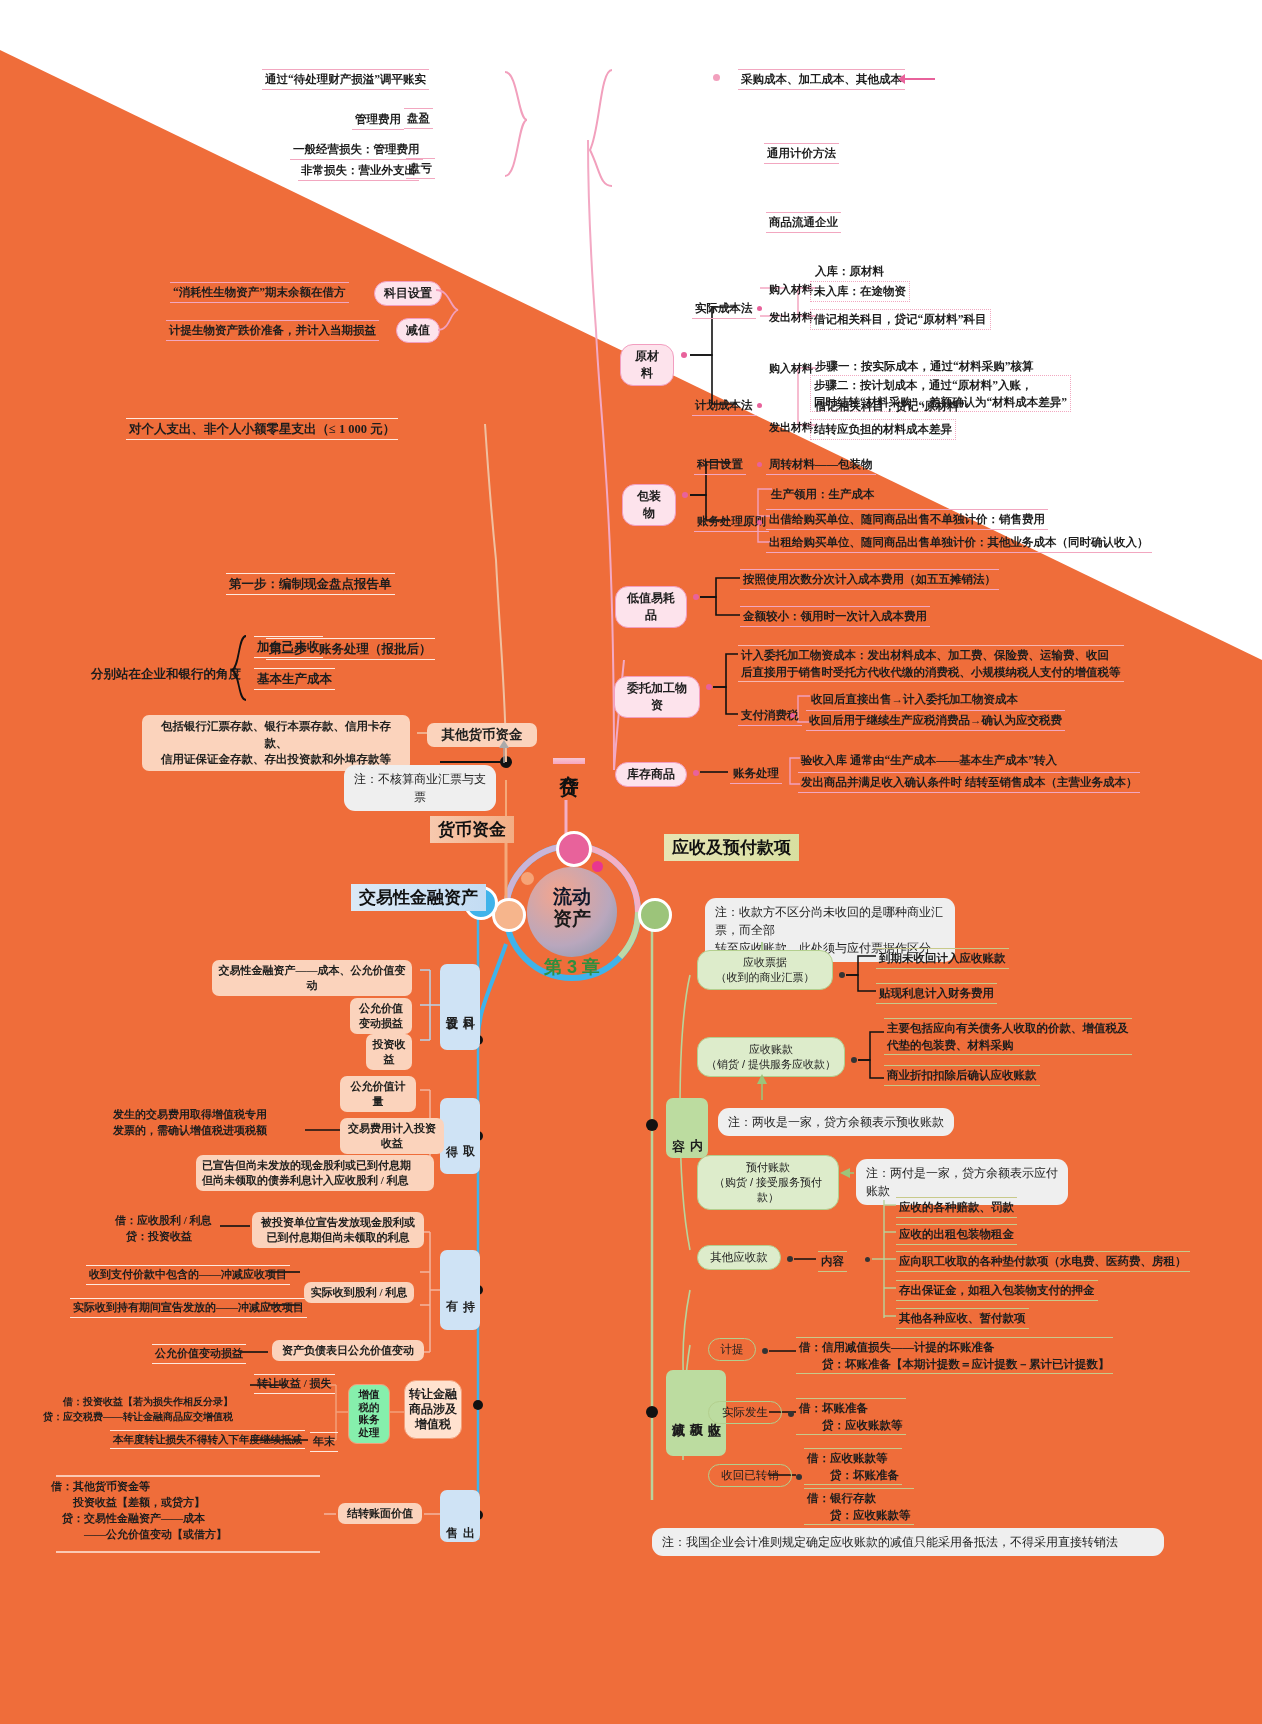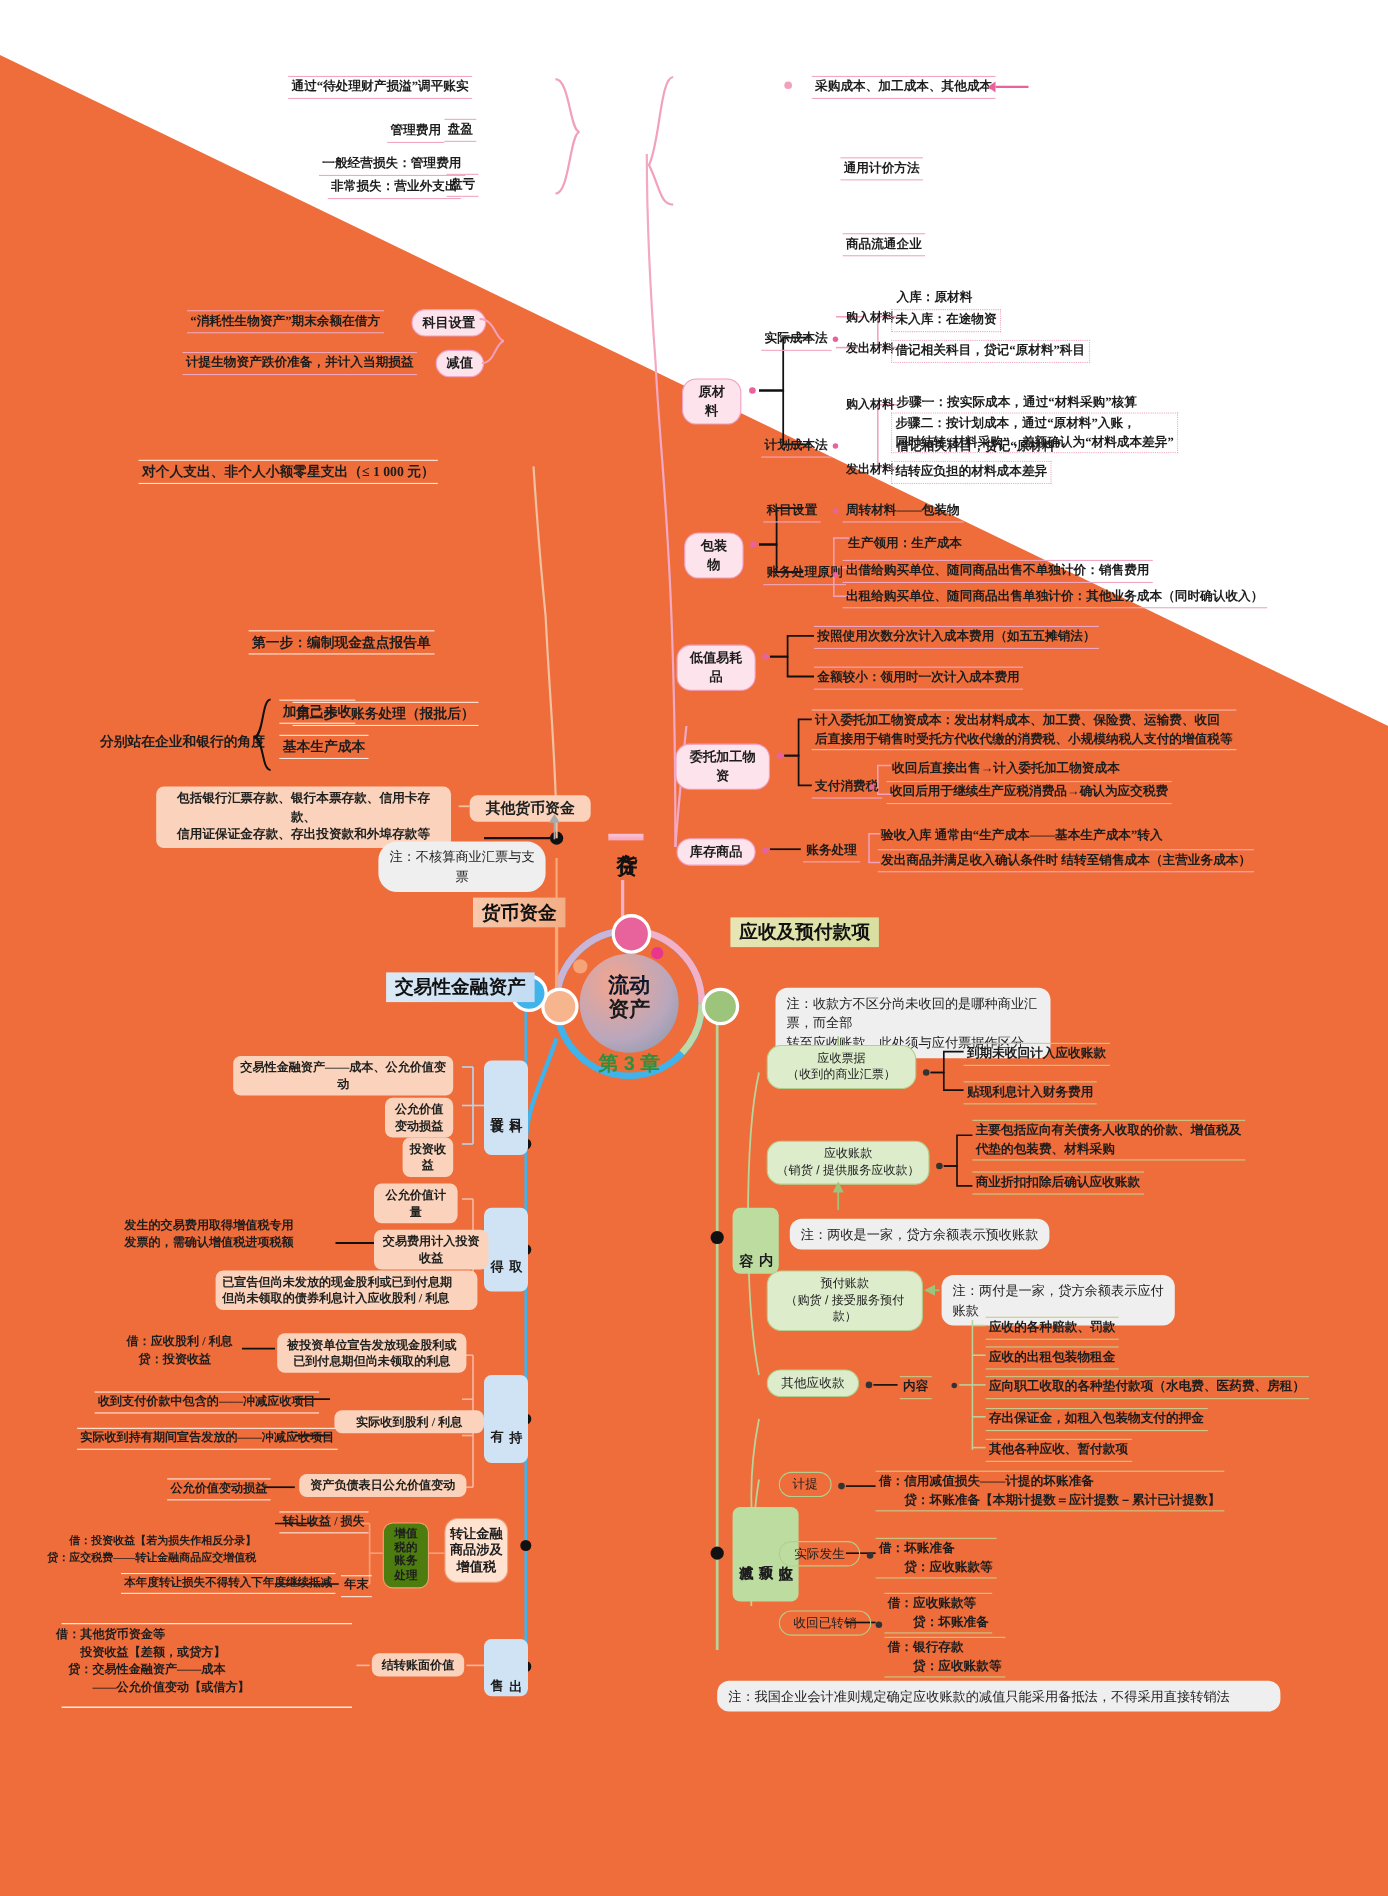--- a/index.html
+++ b/index.html
@@ -216,21 +216,21 @@
   <div class="node leaf" style="left:88px;top:664px;font-size:12.5px;border:none;">分别站在企业和银行的角度</div>
   <div class="node leaf ul-white" style="left:254px;top:636px;font-size:12.5px;">加自己未收</div>
   <div class="node leaf ul-white" style="left:254px;top:668px;font-size:12.5px;">基本生产成本</div>
   <svg class="wires" viewBox="0 0 1262 1724">
     <path d="M246 636 C238 636 240 666 232 670 C240 674 238 700 246 700" stroke="#111" stroke-width="1.8" fill="none"></path>
   </svg>
 
   <div class="node pill pill-peach" style="left:142px;top:715px;width:268px;font-size:11.5px;line-height:1.45;">包括银行汇票存款、银行本票存款、信用卡存款、
 信用证保证金存款、存出投资款和外埠存款等</div>
   <div class="node pill pill-peach" style="left:427px;top:723px;width:110px;font-size:13.5px;">其他货币资金</div>
-  <div class="node pill pill-grey" style="left:344px;top:765px;width:152px;text-align:center;border-radius:17px;">注：不核算商业汇票与支票</div>
+  <div class="node pill pill-grey" style="left:344px;top:765px;width:152px;text-align:center;">注：不核算商业汇票与支票</div>
   <svg class="wires" viewBox="0 0 1262 1724">
     <path d="M417 733 L427 733" stroke="#f0c0a0" stroke-width="1.6" fill="none"></path>
     <path d="M504 763 L504 745" stroke="#aaa" stroke-width="1.4" fill="none"></path>
     <path d="M499 748 L504 740 L509 748 Z" fill="#aaa"></path>
   </svg>
 
   <div class="hub" style="left:527px;top:867px;width:90px;height:90px;
        background:radial-gradient(circle at 35% 30%,#f4a58e,#b9a7bd 60%,#7f94a8);"></div>
   <div class="ctr-title" style="left:527px;top:886px;width:90px;font-size:19px;color:#0f172a;line-height:1.15;">流动</div>
   <div class="ctr-title" style="left:527px;top:908px;width:90px;font-size:19px;color:#1a1a1a;line-height:1.15;">资产</div>
@@ -293,30 +293,30 @@
     <path d="M268 1272 L300 1272" stroke="#111" stroke-width="1.6" fill="none"></path>
     <path d="M268 1305 L300 1305" stroke="#111" stroke-width="1.6" fill="none"></path>
     <path d="M240 1352 L268 1352" stroke="#111" stroke-width="1.6" fill="none"></path>
   </svg>
   <div class="node leaf" style="left:112px;top:1212px;font-size:11px;border:none;">借：应收股利 / 利息
 　贷：投资收益</div>
   <div class="node pill pill-peach" style="left:252px;top:1212px;width:172px;font-size:11px;padding:3px 6px;">被投资单位宣告发放现金股利或
 已到付息期但尚未领取的利息</div>
   <div class="node leaf ul-white" style="left:86px;top:1265px;font-size:11px;">收到支付价款中包含的——冲减应收项目</div>
   <div class="node leaf ul-white" style="left:70px;top:1298px;font-size:11px;">实际收到持有期间宣告发放的——冲减应收项目</div>
-  <div class="node pill pill-peach" style="left:304px;top:1282px;width:136px;font-size:11px;padding:3px 6px;">实际收到股利 / 利息</div>
+  <div class="node pill pill-peach" style="left:304px;top:1282px;width:110px;font-size:11px;padding:3px 6px;">实际收到股利 / 利息</div>
   <div class="node leaf ul-white" style="left:152px;top:1344px;font-size:11px;">公允价值变动损益</div>
   <div class="node pill pill-peach" style="left:272px;top:1340px;width:152px;font-size:11px;padding:3px 6px;">资产负债表日公允价值变动</div>
 
   <div class="node pill pill-greenout" style="left:404px;top:1380px;width:58px;font-size:12px;padding:6px 4px;line-height:1.25;
        background:#ffe2cf;border:1.4px solid #f3a07a;">转让金融
 商品涉及
 增值税</div>
   <div class="node pill" style="left:348px;top:1384px;width:42px;font-size:10.5px;padding:4px 3px;line-height:1.2;
-       background:#4d7c0f;border:1.4px solid #f3a07a;border-radius:9px;">增值
+       background:#86efac;border:1.4px solid #f3a07a;border-radius:9px;">增值
 税的
 账务
 处理</div>
   <svg class="wires" viewBox="0 0 1262 1724">
     <path d="M390 1412 L404 1412" stroke="#f3a07a" stroke-width="1.5" fill="none"></path>
     <path d="M348 1412 L336 1412" stroke="#f3a07a" stroke-width="1.5" fill="none"></path>
     <path d="M336 1385 L336 1440" stroke="#f3a07a" stroke-width="1.5" fill="none"></path>
     <path d="M336 1385 L326 1385" stroke="#f3a07a" stroke-width="1.5" fill="none"></path>
     <path d="M336 1440 L326 1440" stroke="#f3a07a" stroke-width="1.5" fill="none"></path>
     <path d="M286 1385 L250 1385" stroke="#111" stroke-width="1.5" fill="none"></path>

